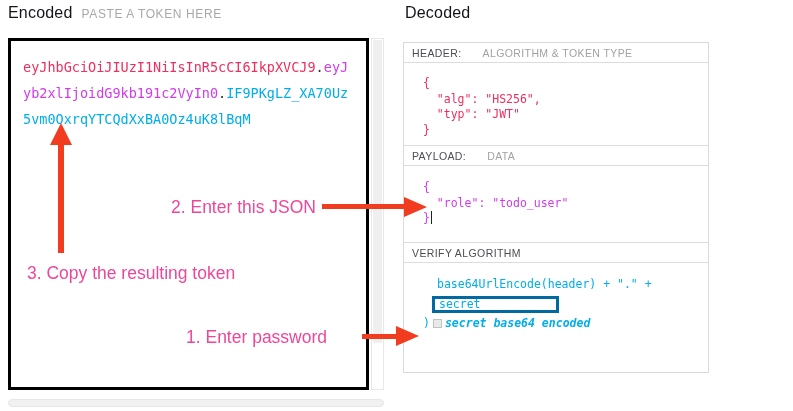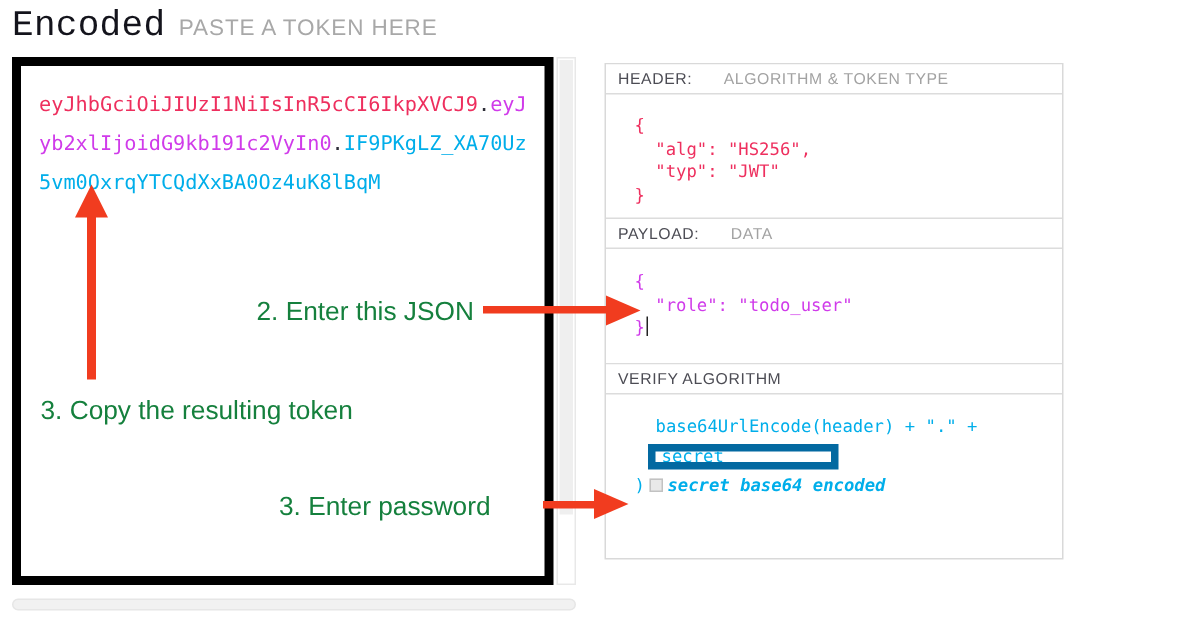--- a/index.html
+++ b/index.html
@@ -1,27 +1,27 @@
 <!DOCTYPE html>
 <html><head>
 <meta charset="utf-8">
 <style>
   * { margin:0; padding:0; box-sizing:border-box; }
   html,body { width:793px; height:411px; background:#fff; overflow:hidden;
               font-family:"Liberation Sans", sans-serif; position:relative; }
   .abs { position:absolute; }
 
   
-  .panel-title { font-size:24px; color:#14141c; font-weight:400; letter-spacing:.2px;font-family:Liberation Mono, monospace; }
-  .panel-subtitle { font-size:15px; color:#a8a8a8; letter-spacing:.6px; margin-left:9px; }
+  .panel-title { font-size:16px; color:#14141c; font-weight:400; letter-spacing:.2px; }
+  .panel-subtitle { font-size:12px; color:#a8a8a8; letter-spacing:.6px; margin-left:9px; }
   .title-row { display:flex; align-items:baseline; }
 
   
   .encoded-panel { left:8px; top:38px; width:361px; height:352px;
-                   border:6px solid #000000; background:#fff; }
+                   border:3px solid #000000; background:#fff; }
   .token-area { padding:13px 10px 0 12px; font-family:"DejaVu Sans Mono", monospace;
                 font-size:13.5px; line-height:26px; word-break:break-all; width:349px; }
   .tok-header { color:#ee2f5e; }
   .tok-dot { color:#2e2e38; }
   .tok-payload { color:#d03bea; }
   .tok-signature { color:#00aeea; }
 
   
   .v-scroll-track { left:371px; top:38px; width:13px; height:352px;
                     background:#fff; border:1px solid #e8e8e8; }
@@ -41,30 +41,30 @@
   .code-block { font-family:"DejaVu Sans Mono", monospace; font-size:11.5px;
                 line-height:15.5px; padding:13px 8px 0 19px; }
   .code-block div { white-space:pre; }
   .header-code { height:83px; flex:0 0 83px; color:#ee2f5e; border-bottom:1px solid #dcdcdc; }
   .payload-code { height:77px; flex:0 0 77px; color:#d03bea; border-bottom:1px solid #dcdcdc; padding-top:14px; }
   .verify-code { flex:1 1 auto; color:#00aeea; padding-top:14px; }
   .indent { padding-left:14px; }
   .text-cursor { display:inline-block; width:1.5px; height:13px; background:#222;
                  vertical-align:-2px; margin-left:1px; }
   .secret-input { display:block; margin:3px 0 3px 9px; width:127px; height:17px;
-                  border:5px solid #0369a1; background:#fff; color:#00aeea;
+                  border:3px solid #0369a1; background:#fff; color:#00aeea;
                   font-family:"DejaVu Sans Mono", monospace; font-size:11.5px;
                   padding:0 4px; outline:none; }
   .checkbox-row { display:flex; align-items:center; white-space:pre; }
   .checkbox-box { display:inline-block; width:9px; height:9px; background:#e9e9e9;
                   border:1px solid #c2c2c2; margin:0 3px 0 3px; }
   .checkbox-label { font-weight:bold;font-style:italic; }
 
   
-  .annot { color:#15803d; font-size:17.5px; white-space:nowrap; z-index:5; }
+  .annot { color:#ec4899; font-size:17.5px; white-space:nowrap; z-index:5; }
   .arrow-shaft-h { background:#f13c1f; height:5px; z-index:5; }
   .arrow-head-right { width:0; height:0; border-top:10px solid transparent;
                       border-bottom:10px solid transparent; border-left:23px solid #f13c1f; z-index:6; }
   .arrow-shaft-v { background:#f13c1f; width:6px; z-index:5; }
   .arrow-head-up { width:0; height:0; border-left:11px solid transparent;
                    border-right:11px solid transparent; border-bottom:22px solid #f13c1f; z-index:6; }
 </style>
 </head>
 <body>
 
@@ -78,20 +78,21 @@
     <span class="tok-header">eyJhbGciOiJIUzI1NiIsInR5cCI6IkpXVCJ9</span><span class="tok-dot">.</span><span class="tok-payload">eyJyb2xlIjoidG9kb191c2VyIn0</span><span class="tok-dot">.</span><span class="tok-signature">IF9PKgLZ_XA70Uz5vm0OxrqYTCQdXxBA0Oz4uK8lBqM</span>
   </div>
 </div>
 
 <div class="abs v-scroll-track">
   <div class="v-scroll-thumb"></div>
 </div>
 <div class="abs h-scroll-track"></div>
 
 <div class="abs title-row" style="left:405px; top:4px;">
+  <span class="panel-title">Decoded</span>
 </div>
 
 <div class="abs decoded-panel">
 
   <div class="section-label">
     <span class="lbl-main">HEADER:</span>
     <span class="lbl-sub">ALGORITHM &amp; TOKEN TYPE</span>
   </div>
   <div class="code-block header-code">
     <div>{</div>
@@ -121,15 +122,15 @@
 </div>
 
 <div class="abs annot" style="left:171px; top:197px;">2. Enter this JSON</div>
 <div class="abs arrow-shaft-h" style="left:322px; top:204px; width:83px;"></div>
 <div class="abs arrow-head-right" style="left:404px; top:197px;"></div>
 
 <div class="abs arrow-head-up" style="left:50px; top:123px;"></div>
 <div class="abs arrow-shaft-v" style="left:58px; top:143px; height:110px;"></div>
 <div class="abs annot" style="left:27px; top:263px;text-align:right;">3. Copy the resulting token</div>
 
-<div class="abs annot" style="left:186px; top:327px;">3. Enter password</div>
+<div class="abs annot" style="left:186px; top:327px;">1. Enter password</div>
 <div class="abs arrow-shaft-h" style="left:362px; top:334px; width:35px;"></div>
 <div class="abs arrow-head-right" style="left:396px; top:326px;"></div>
 
 </body></html>

